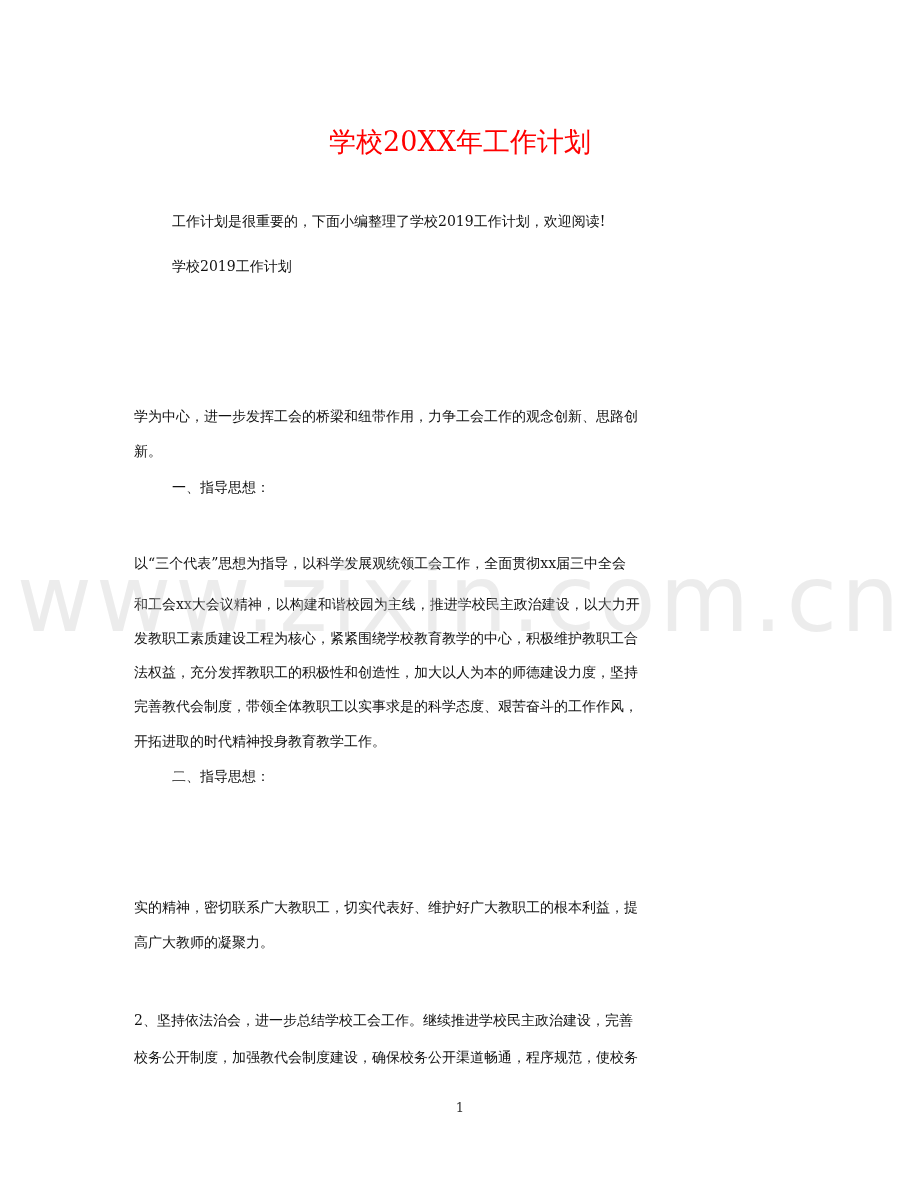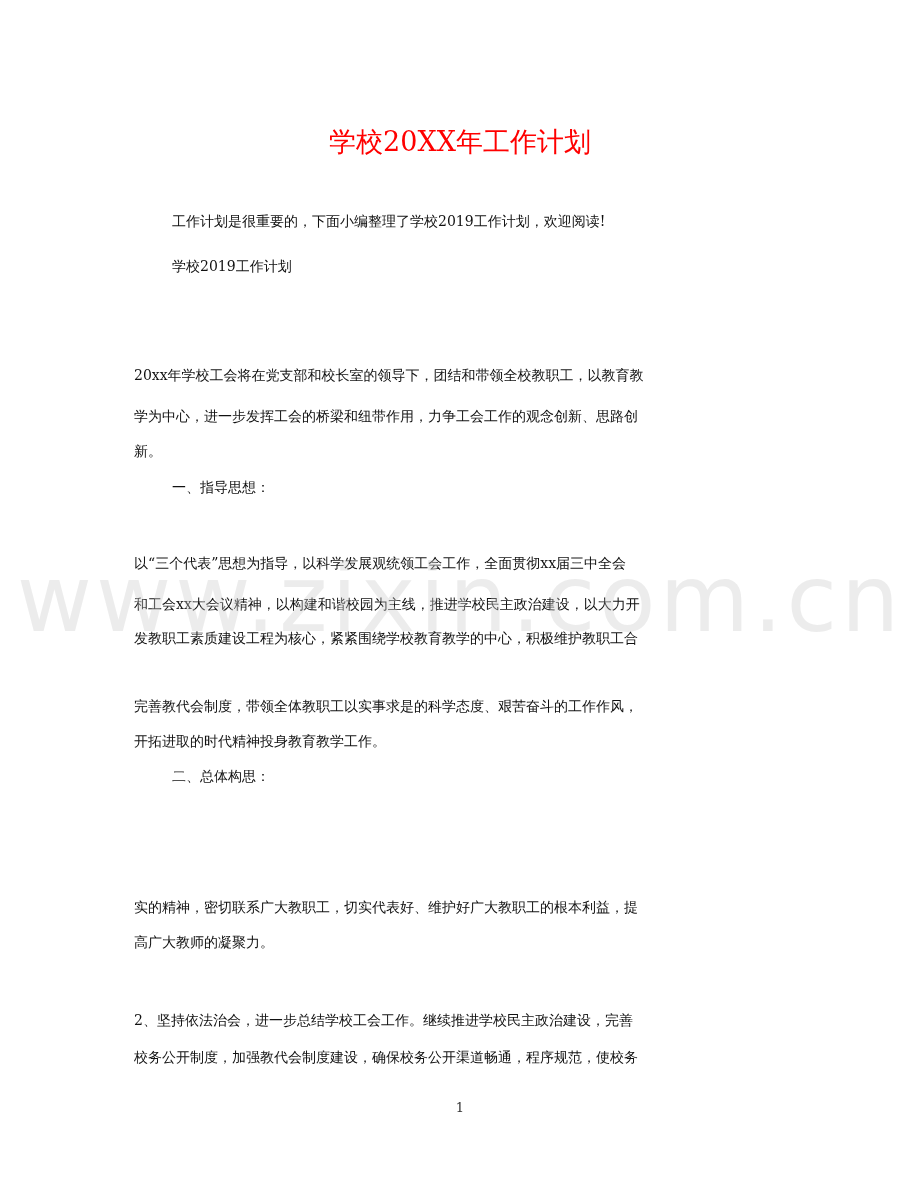--- a/index.html
+++ b/index.html
@@ -17,33 +17,33 @@
 </style>
 </head>
 <body>
 
 <div class="page">
   <div class="title">学校20XX年工作计划</div>
 
   <div class="line indent1" style="top:188px">工作计划是很重要的，下面小编整理了学校2019工作计划，欢迎阅读!</div>
   <div class="line indent1" style="top:233px">学校2019工作计划</div>
 
-  <div class="line" style="top:342px">20xx年学校工会将在党支部和校长室的领导下，团结和带领全校教职工，以教育教</div>
   <div class="line" style="top:383px">学为中心，进一步发挥工会的桥梁和纽带作用，力争工会工作的观念创新、思路创</div>
   <div class="line" style="top:418px">新。</div>
 
   <div class="line indent1" style="top:454px">一、指导思想：</div>
 
   <div class="line" style="top:530px">以“三个代表”思想为指导，以科学发展观统领工会工作，全面贯彻xx届三中全会</div>
   <div class="line" style="top:605px">发教职工素质建设工程为核心，紧紧围绕学校教育教学的中心，积极维护教职工合</div>
   <div class="line" style="top:571px">和工会xx大会议精神，以构建和谐校园为主线，推进学校民主政治建设，以大力开</div>
+  <div class="line" style="top:639px">法权益，充分发挥教职工的积极性和创造性，加大以人为本的师德建设力度，坚持</div>
   <div class="line" style="top:673px">完善教代会制度，带领全体教职工以实事求是的科学态度、艰苦奋斗的工作作风，</div>
   <div class="line" style="top:708px">开拓进取的时代精神投身教育教学工作。</div>
 
-  <div class="line indent1" style="top:743px">二、总体构思：</div>
+  <div class="line indent1" style="top:743px">二、指导思想：</div>
 
   <div class="line" style="top:874px">实的精神，密切联系广大教职工，切实代表好、维护好广大教职工的根本利益，提</div>
   <div class="line" style="top:909px">高广大教师的凝聚力。</div>
 
   <div class="line" style="top:987px">2、坚持依法治会，进一步总结学校工会工作。继续推进学校民主政治建设，完善</div>
   <div class="line" style="top:1024px">校务公开制度，加强教代会制度建设，确保校务公开渠道畅通，程序规范，使校务</div>
 
   <div class="watermark">www.zixin.com.cn</div>
 
   <div class="pageno">1</div>

